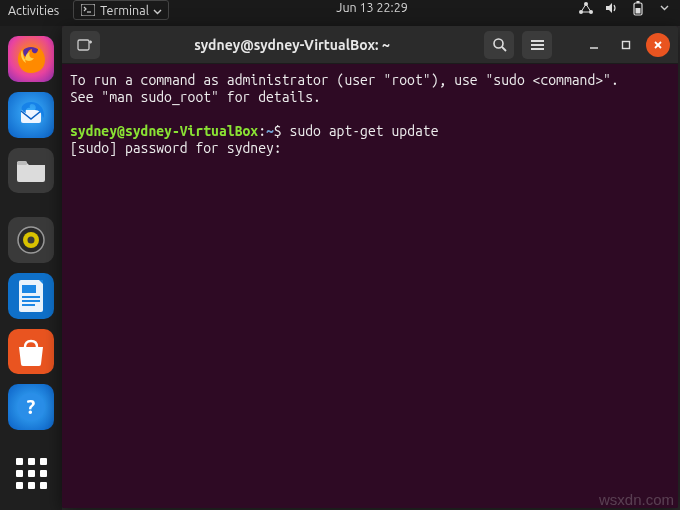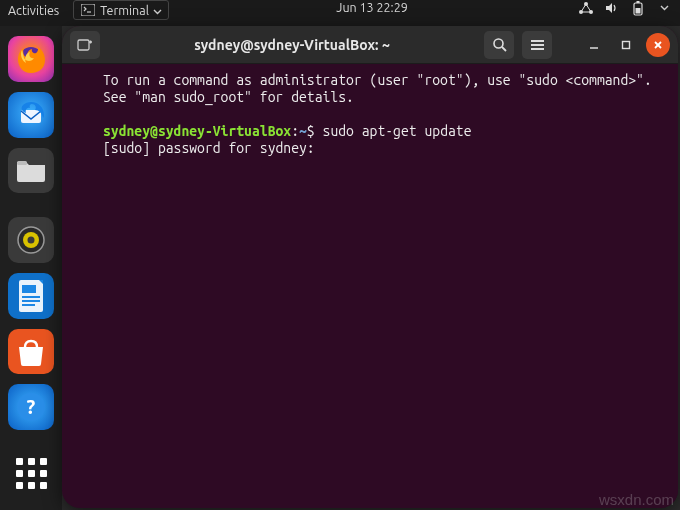--- a/index.html
+++ b/index.html
@@ -62,21 +62,21 @@
       margin-bottom: 14px;
     }
     .apps-grid span { background: #fff; border-radius: 1px; }
     
     .window {
       position: absolute;
       left: 62px;
       top: 26px;
       right: 2px;
       bottom: 2px;
-      border-radius: 18px;
+      border-radius: 2px;
       overflow: hidden;
       background: #2e0a24;
       display: flex;
       flex-direction: column;
       box-shadow: 0 4px 18px rgba(0,0,0,.55);
     }
     .titlebar {
       height: 38px;
       background: #2b2b2b;
       border-bottom: 1px solid #1c1c1c;
@@ -102,21 +102,20 @@
     
     .term-body {
       flex: 1;
       background: #2e0a24;
       color: #eeeeee;
       font-family: "Ubuntu Mono", Menlo, Consolas, monospace;
       font-size: 14px;
       line-height: 1.22;
       padding: 8px 8px;
       white-space: pre-wrap;
-      margin-left: 33px;
     }
     .c-green { color: #8ae234; font-weight: 600; }
     .c-blue { color: #729fcf; font-weight: 600; }
     .c-white { color: #eeeeee; }
     .watermark {
       position: absolute;
       right: 6px;
       bottom: 2px;
       font-size: 15px;
       color: rgba(200,200,200,.28);

